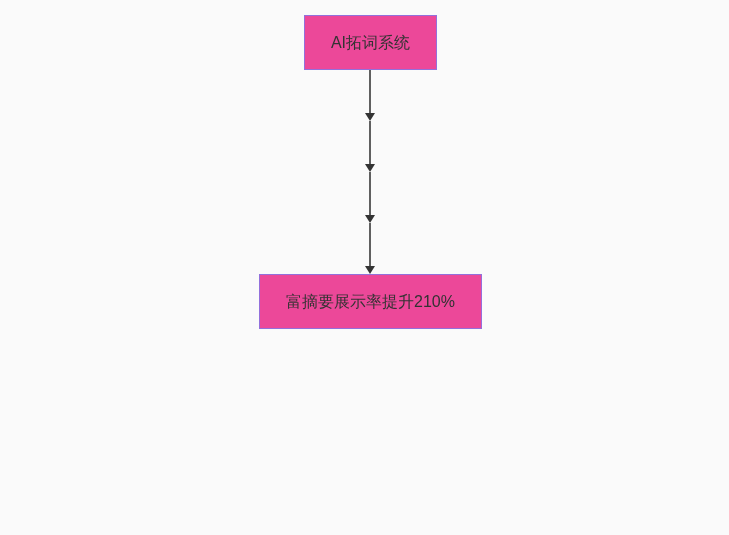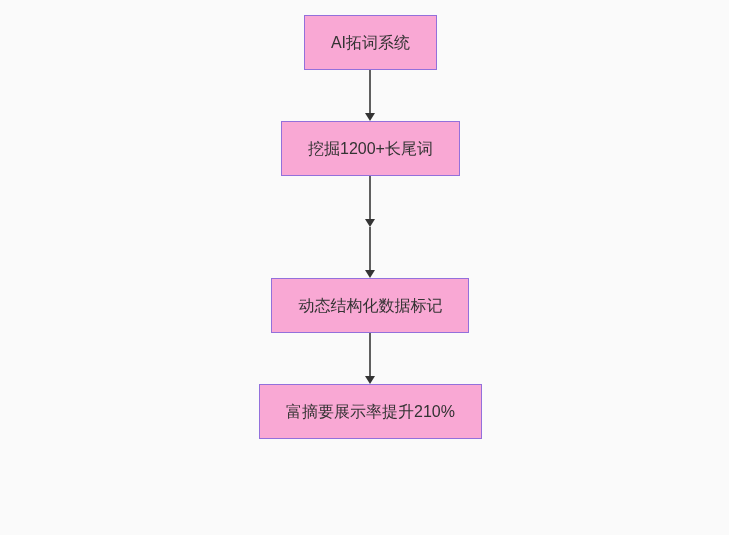--- a/index.html
+++ b/index.html
@@ -21,21 +21,21 @@
     align-items: flex-start;
   }
   .flowchart {
     display: flex;
     flex-direction: column;
     align-items: center;
     padding-top: 15px;
     transform: translateX(6px);
   }
   .node {
-    background: #f9a8d4;
+    background: #ec4899;
     border: 1px solid #9370DB;
     color: #333333;
     font-size: 16px;
     line-height: 19px;
     padding: 17px 26px;
     text-align: right;
     white-space: nowrap;
     box-sizing: border-box;
   }
   .arrow {
@@ -66,38 +66,32 @@
 
     <div class="node">
       <span>AI拓词系统</span>
     </div>
 
     <div class="arrow">
       <div class="line"></div>
       <div class="head"></div>
     </div>
 
-    <div class="node">
-      <span>挖掘1200+长尾词</span>
-    </div>
 
     <div class="arrow">
       <div class="line"></div>
       <div class="head"></div>
     </div>
 
 
     <div class="arrow">
       <div class="line"></div>
       <div class="head"></div>
     </div>
 
-    <div class="node">
-      <span>动态结构化数据标记</span>
-    </div>
 
     <div class="arrow">
       <div class="line"></div>
       <div class="head"></div>
     </div>
 
     <div class="node">
       <span>富摘要展示率提升210%</span>
     </div>
 

